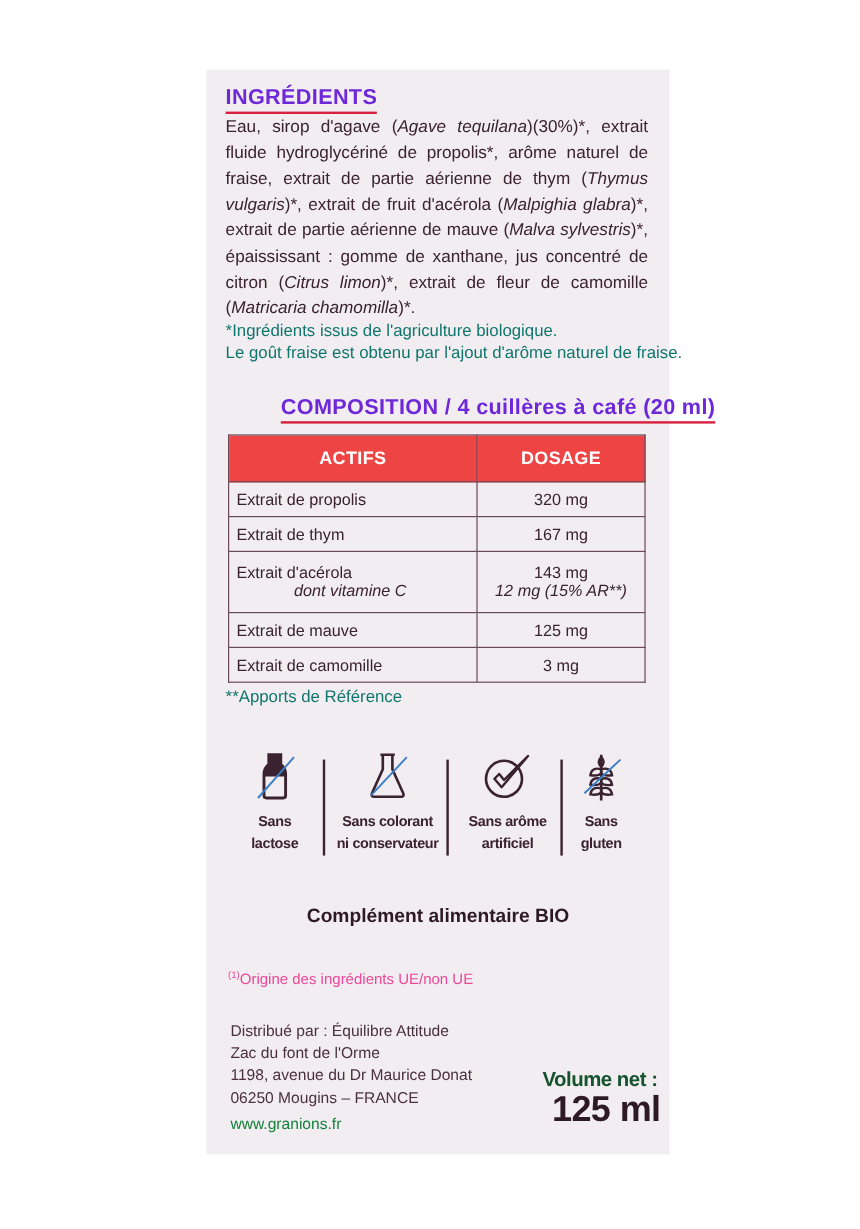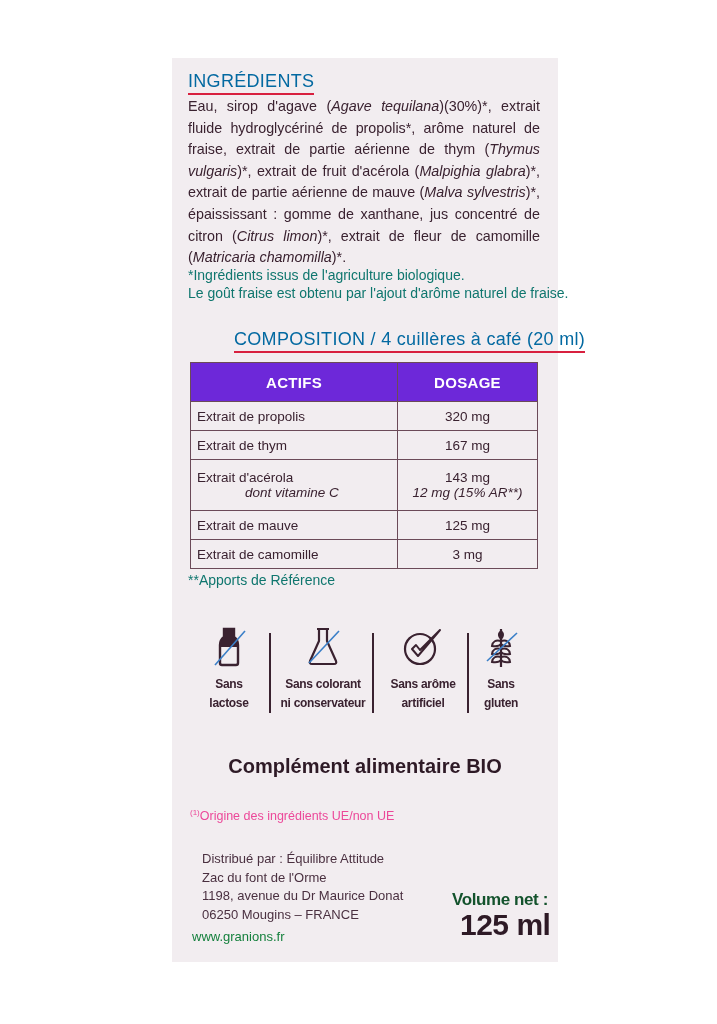--- a/index.html
+++ b/index.html
@@ -5,50 +5,50 @@
   html, body { margin:0; padding:0; }
   body {
     width:717px; height:1024px; background:#ffffff; position:relative; overflow:hidden;
     font-family:"Liberation Sans", sans-serif; color:#3a2230;
   }
   .label {
     position:absolute; left:172px; top:58px; width:386px; height:904px;
     background:#f2edf0;
   }
   .sec-title {
-    position:absolute; color:#0369a1; font-weight:normal; font-size:18px;
+    position:absolute; color:#6d28d9; font-weight:bold; font-size:18px;
     letter-spacing:0.3px; border-bottom:2px solid #d8203f; padding-bottom:1px; line-height:22px;
   }
   .ingredients {
     position:absolute; left:188px; top:96px; width:352px;
     font-size:14.3px; line-height:21.6px; color:#3a2230; text-align:justify;
   }
   .ingredients i { font-style:italic; }
   .footnote { position:absolute; left:188px; font-size:14px; line-height:17px; color:#0f766e; }
   table.comp {
     position:absolute; left:190px; top:362px; width:348px; border-collapse:collapse;
     font-size:13.5px; color:#3a2230;
   }
   table.comp th {
-    background:#6d28d9; color:#ffffff; font-weight:bold; font-size:15px; height:36px;
+    background:#ef4444; color:#ffffff; font-weight:bold; font-size:15px; height:36px;
     border:1px solid #6b4a58; letter-spacing:0.3px;text-align:center;
   }
   table.comp td { border:1px solid #6b4a58; height:28px; padding:0 6px; }
   table.comp td.act { width:194px; }
   table.comp td.dose { text-align:center; }
   .sub { font-style:italic; padding-left:48px; display:block; }
   .icons { position:absolute; left:184px; top:625px; width:360px; height:90px; }
   .ic { position:absolute; top:0; width:90px; text-align:center; }
   .ic svg { display:block; margin:0 auto; }
   .ic .txt { font-size:12px; font-weight:bold; line-height:19px; color:#3a2230; margin-top:6px; letter-spacing:-0.3px; }
   .vdiv { position:absolute; top:8px; width:2px; height:80px; background:#3a2230; }
-  .bio { position:absolute; left:172px; width:386px; top:755px; text-align:center; font-weight:bold; font-size:20px; color:#2e1a26; }
+  .bio { position:absolute; left:172px; width:386px; top:755px; text-align:center; font-weight:bold; font-size:16px; color:#2e1a26; }
   .origin { position:absolute; left:190px; top:808px; font-size:12.5px; color:#ec4899; }
   .origin sup { font-size:8px; }
-  .addr { position:absolute; left:192px; top:850px; font-size:13px; line-height:18.5px; color:#4a3040;margin-left:10px; }
+  .addr { position:absolute; left:192px; top:850px; font-size:13px; line-height:18.5px; color:#4a3040; }
   .web { position:absolute; left:192px; top:929px; font-size:13px; color:#15803d; }
   .vol-label { position:absolute; left:452px; top:890px; font-size:17px; font-weight:bold; color:#14532d; letter-spacing:-0.4px; }
   .vol-val { position:absolute; left:460px; top:908px; font-size:30px; font-weight:bold; color:#2e1a26; letter-spacing:-0.5px; }
 </style>
 </head>
 <body>
 
 <div class="label"></div>
 
 <div class="sec-title" style="left:188px; top:70px;">INGRÉDIENTS</div>

